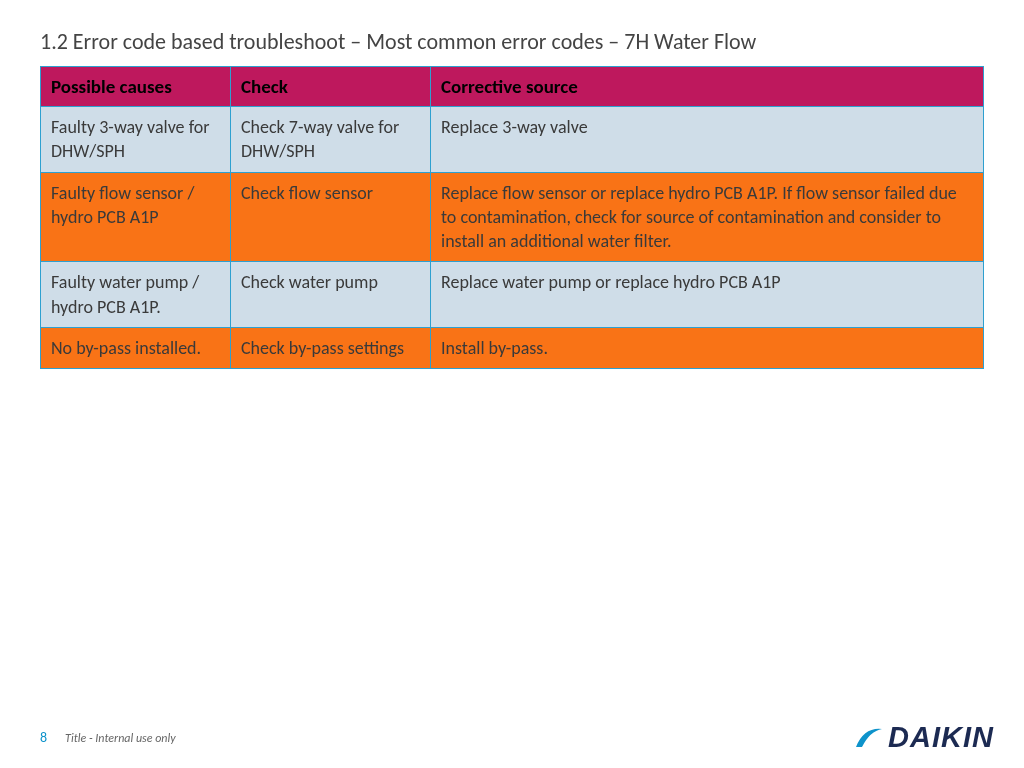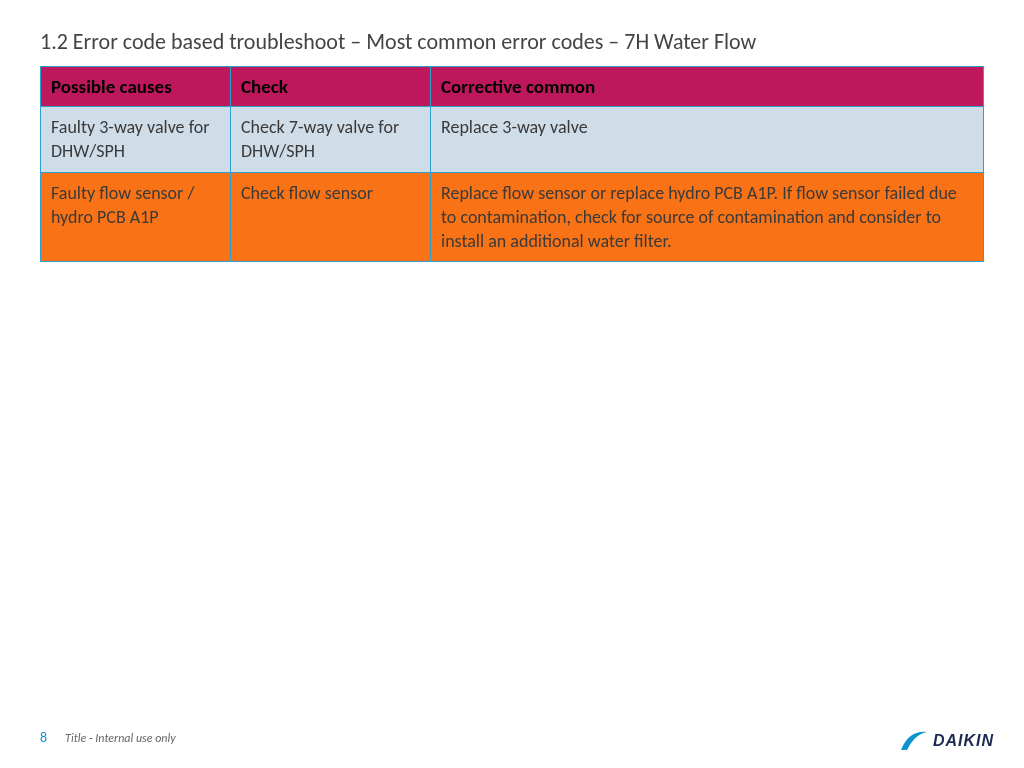--- a/index.html
+++ b/index.html
@@ -12,56 +12,67 @@
   col.c2 { width: 200px; }
   col.c3 { width: auto; }
   th { background: #be185d; color: #000; font-weight: 700; font-size: 19px; text-align: left; padding: 8px 10px; border: 1px solid #2ea0d0; }
   td { font-size: 18px; color: #3a3a3a; padding: 8px 10px; vertical-align: top; border: 1px solid #2ea0d0; line-height: 1.35; }
   tr.odd td  { background: #cfdde8; margin-left: 28px; }
   tr.even td { background: #f97316; }
   .footer { position: absolute; left: 40px; bottom: 22px; display: flex; align-items: baseline; gap: 18px; }
   .page-num { color: #0e93cb; font-size: 14px; }
   .footer-text { color: #666; font-size: 12px; font-style: italic; }
   .logo { position: absolute; right: 30px; bottom: 14px; display: flex; align-items: center; gap: 4px; }
-  .logo-text { font-family: Arial, sans-serif; font-weight: 800; font-style: italic; letter-spacing: 1px; font-size: 16px; color: #1c2a52; }
+  .logo-text { font-family: Arial, sans-serif; font-weight: 800; font-style: italic; letter-spacing: 1px; font-size: 29px; color: #1c2a52; }
   .logo-mark svg { display: block; }
 </style>
 </head>
 <body>
 
 <div class="slide">
 
   <div class="title">1.2 Error code based troubleshoot –  Most common error codes – 7H Water Flow</div>
 
   <div class="table-wrap">
     <table>
       <colgroup>
           <col class="c1">
           <col class="c2">
           <col class="c3">
         </colgroup>
       <thead>
         <tr>
           <th>Possible causes</th>
           <th>Check</th>
-          <th>Corrective common</th>
+          <th>Corrective source</th>
         </tr>
       </thead>
       <tbody>
         <tr class="odd">
           <td>Faulty 3-way valve for DHW/SPH</td>
           <td>Check 7-way valve for DHW/SPH</td>
           <td>Replace 3-way valve</td>
         </tr>
         <tr class="even">
           <td>Faulty flow sensor / hydro PCB A1P</td>
           <td>Check flow sensor</td>
           <td>Replace flow sensor or
 replace hydro PCB A1P.
 If flow sensor failed due to contamination, check for source of contamination and consider to install an additional water filter.</td>
+        </tr>
+        <tr class="odd">
+          <td>Faulty water pump / hydro PCB A1P.</td>
+          <td>Check water pump</td>
+          <td>Replace water pump  or
+replace hydro PCB A1P</td>
+        </tr>
+        <tr class="even">
+          <td>No by-pass installed.</td>
+          <td>Check by-pass settings</td>
+          <td>Install by-pass.</td>
         </tr>
       </tbody>
     </table>
   </div>
 
   <div class="footer">
     <span class="page-num">8</span>
     <span class="footer-text">Title - Internal use only</span>
   </div>
 

